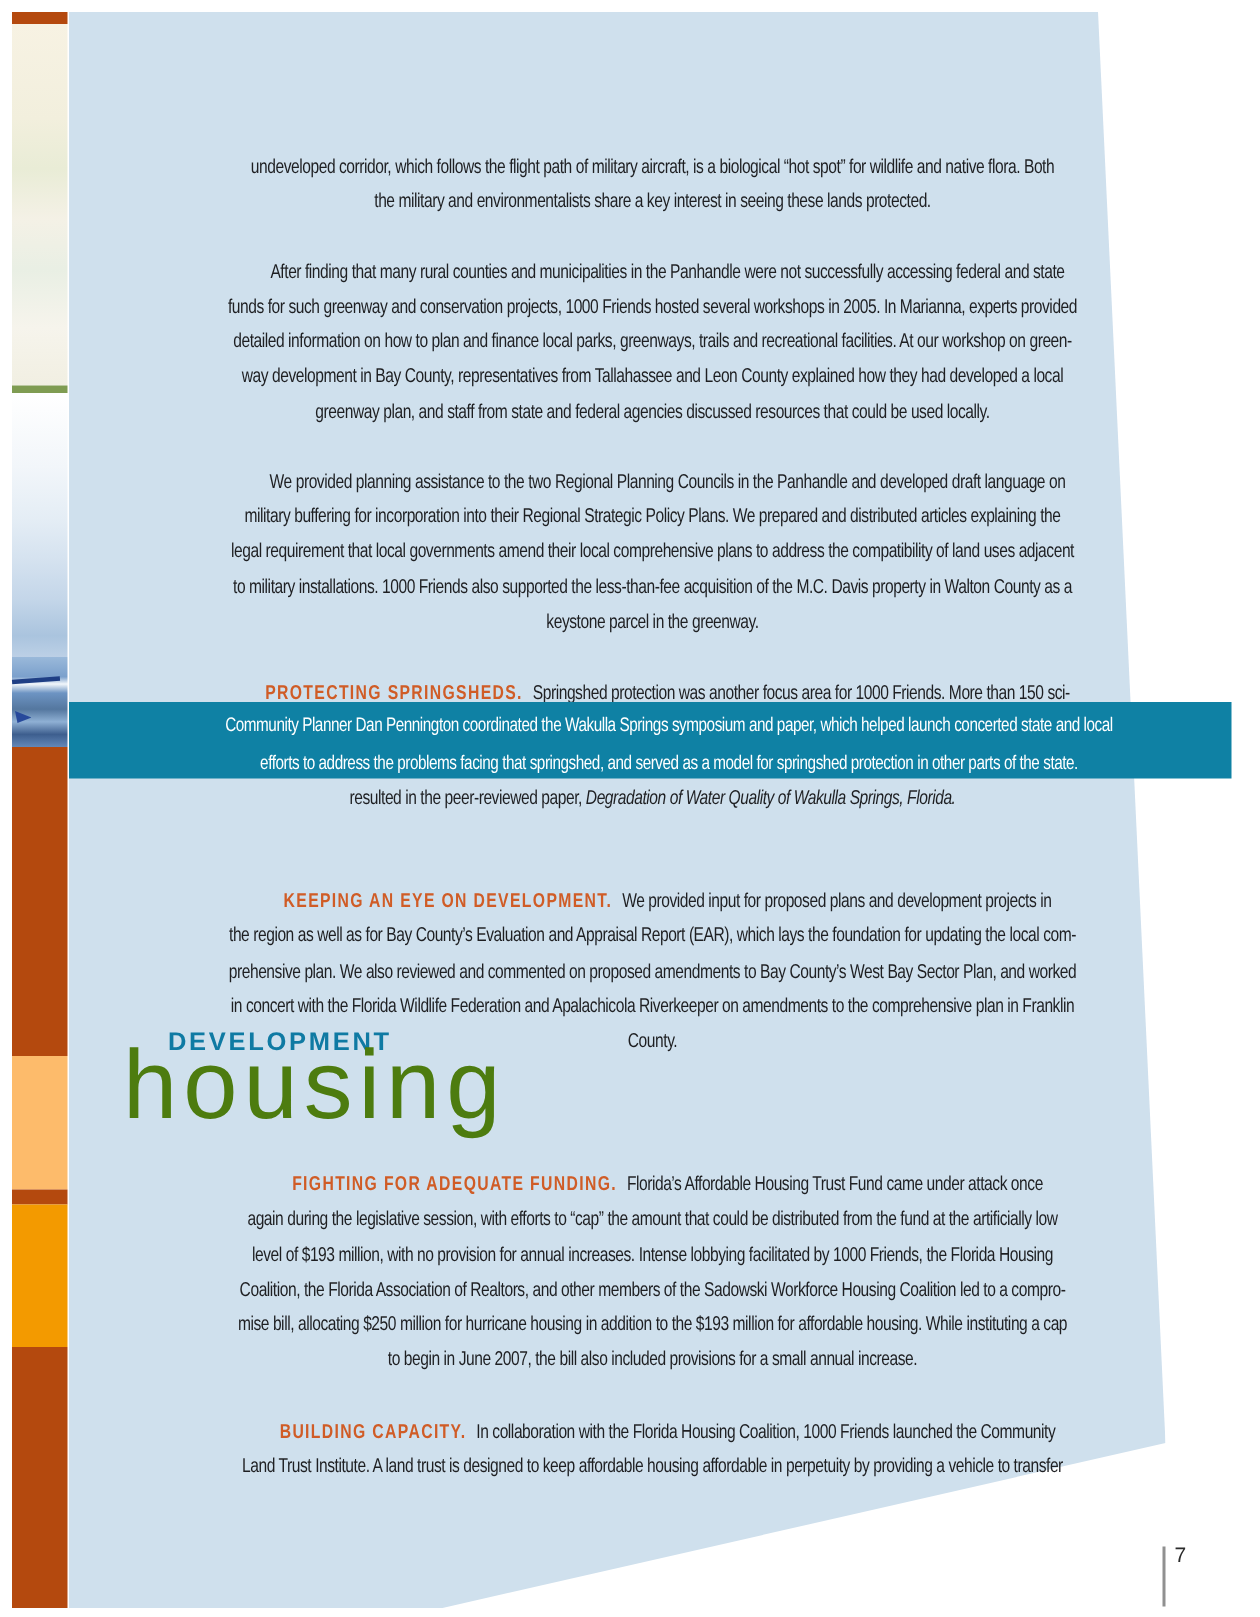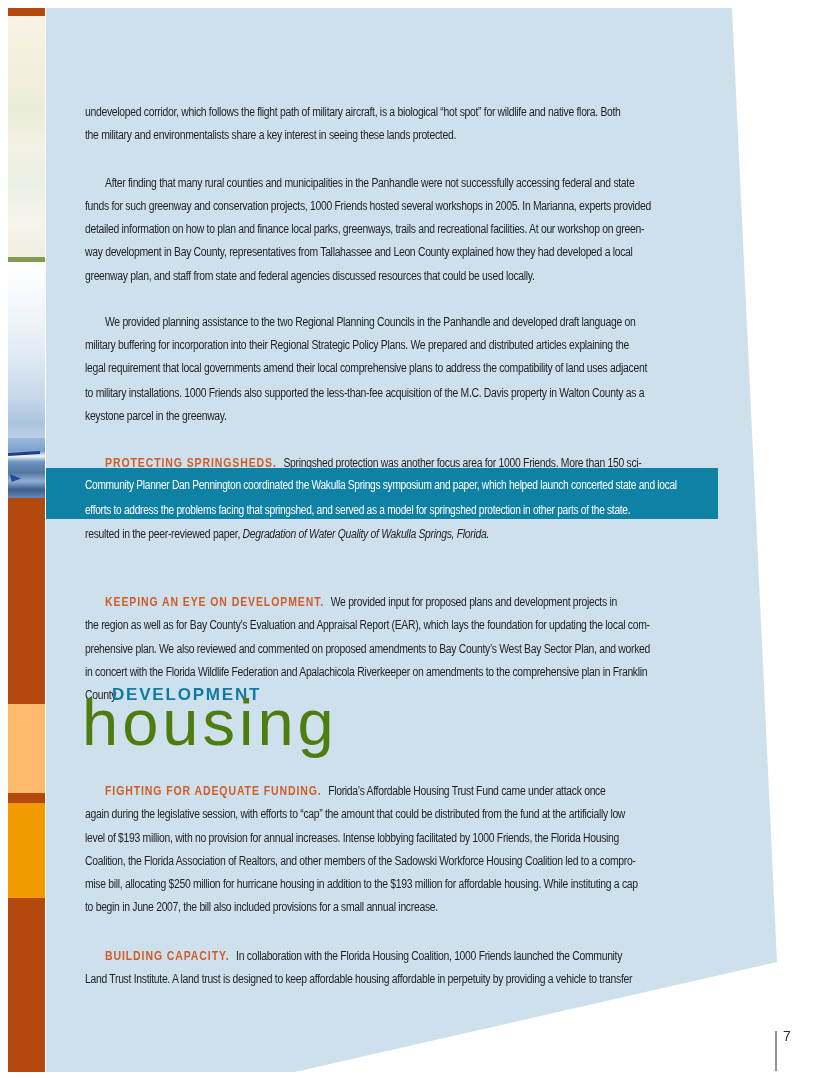--- a/index.html
+++ b/index.html
@@ -1,17 +1,17 @@
 <!DOCTYPE html>
 <html><head>
 <meta charset="utf-8">
 <style>
   html,body { margin:0; padding:0; }
   body { background:#ffffff; font-family:"Liberation Sans","DejaVu Sans",sans-serif; }
-  .page { position:relative; width:840px; height:1078px; background:#ffffff; overflow:hidden; }
+  .page { position:relative; width:840px; height:1078px; background:#ffffff; overflow:hidden;text-align:center; }
 
   
   .blue-panel {
     position:absolute; left:46px; top:8px; width:734px; height:1068px;
     background:#cfe0ed;
     clip-path:polygon(0 0, 686px 0, 731px 954px, 249px 1064px, 0 1064px);
   }
 
   
   .strip { position:absolute; left:8px; top:8px; width:37px; height:1064px; }
@@ -39,21 +39,21 @@
   .bodytext p { margin:0; }
   p.indent { text-indent:20px; }
   .runin { color:#d05c26; font-weight:bold; font-size:10.5px; letter-spacing:0.9px; padding-right:4px; }
   .ital { font-style:italic; }
 
   #section-a { top:78px; }
   #section-b { top:566px; }
   #section-c { top:755px; }
 
   
-  .callout { position:absolute; left:46px; top:468px; width:672px; height:51px; background:#0f81a4; }
+  .callout { position:absolute; left:46px; top:468px; width:775px; height:51px; background:#0f81a4; }
   .callout-text {
     margin:4px 14px 0 39px;
     transform:scaleY(1.28); transform-origin:0 0;
     font-size:10.2px; letter-spacing:-0.3px; line-height:20.3px;
     color:#ffffff; white-space:pre-line;
   }
 
   
   .kicker { position:absolute; left:112px; top:685px; font-size:17px; font-weight:bold; letter-spacing:1.8px; color:#0f7aa3; }
   .big-title { position:absolute; left:82px; top:690px; font-size:65px; line-height:66px; letter-spacing:4px; color:#4d7c0f; }

